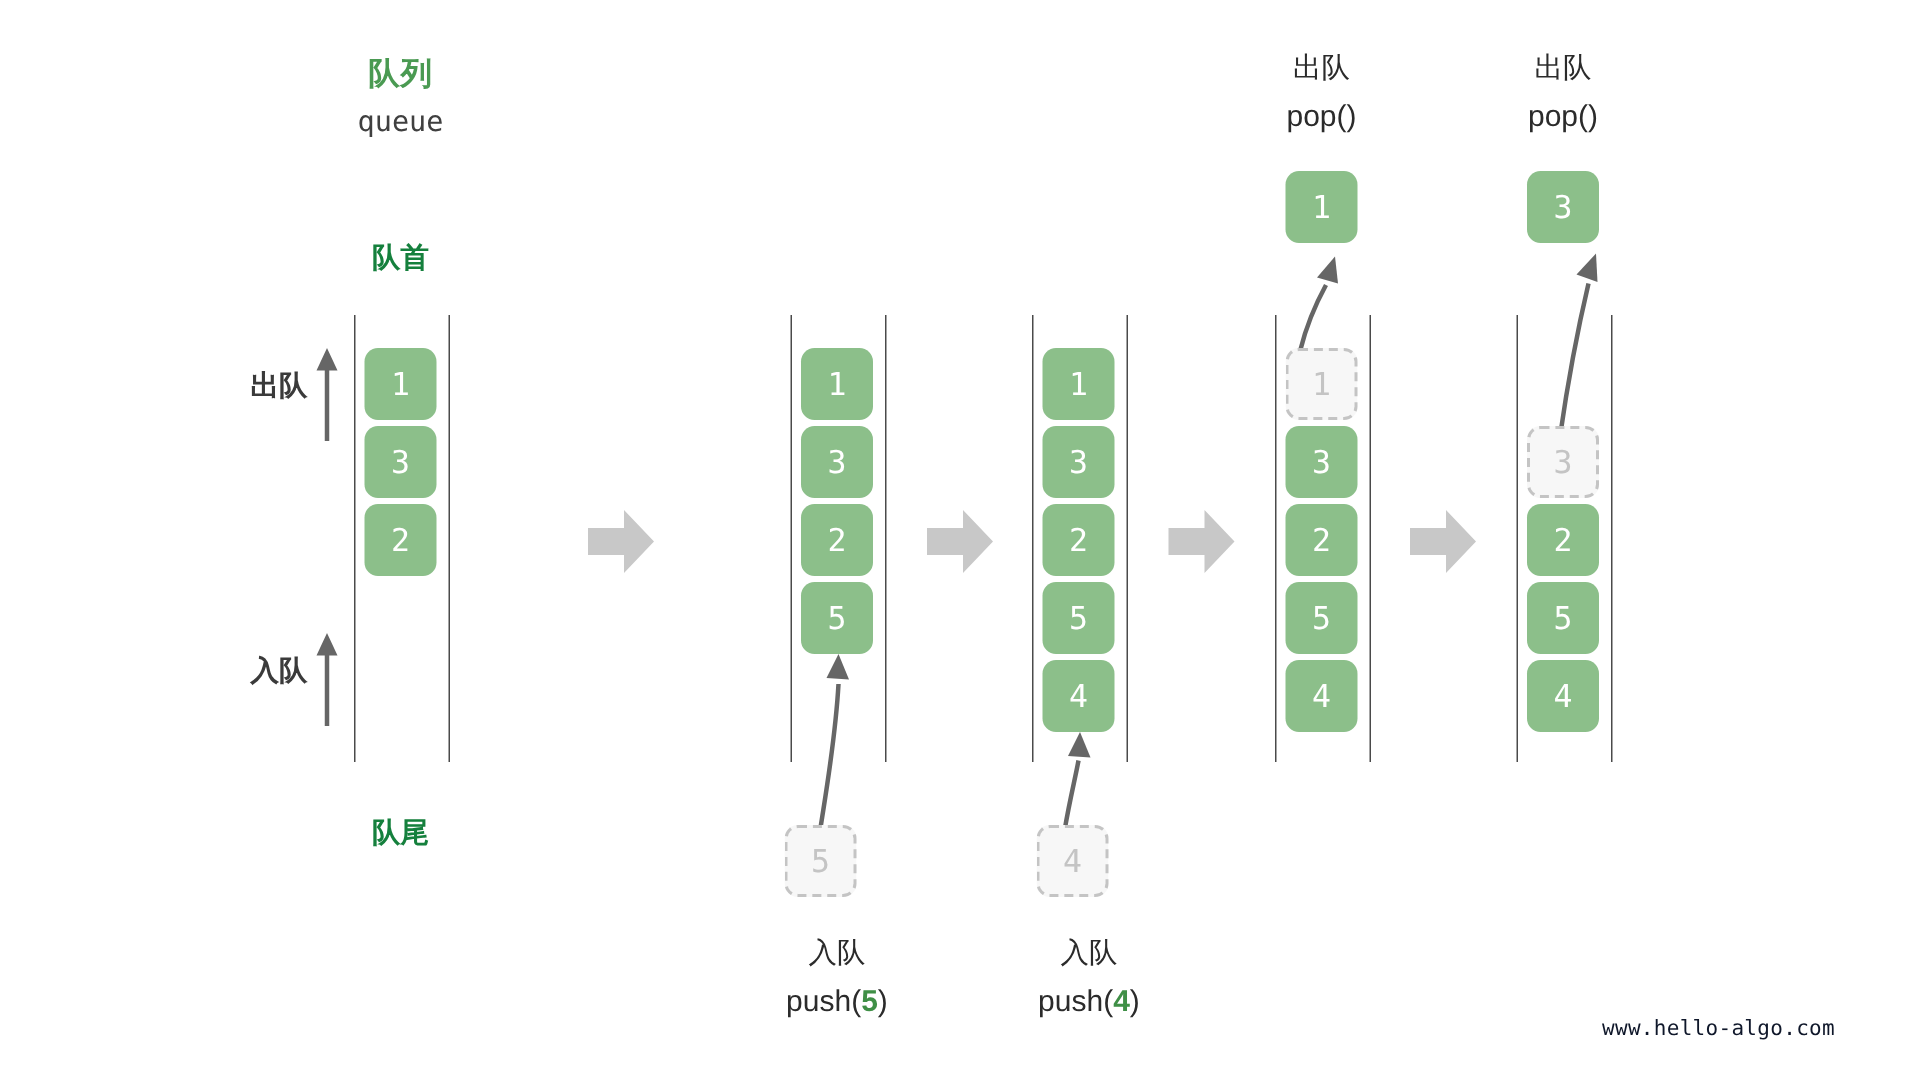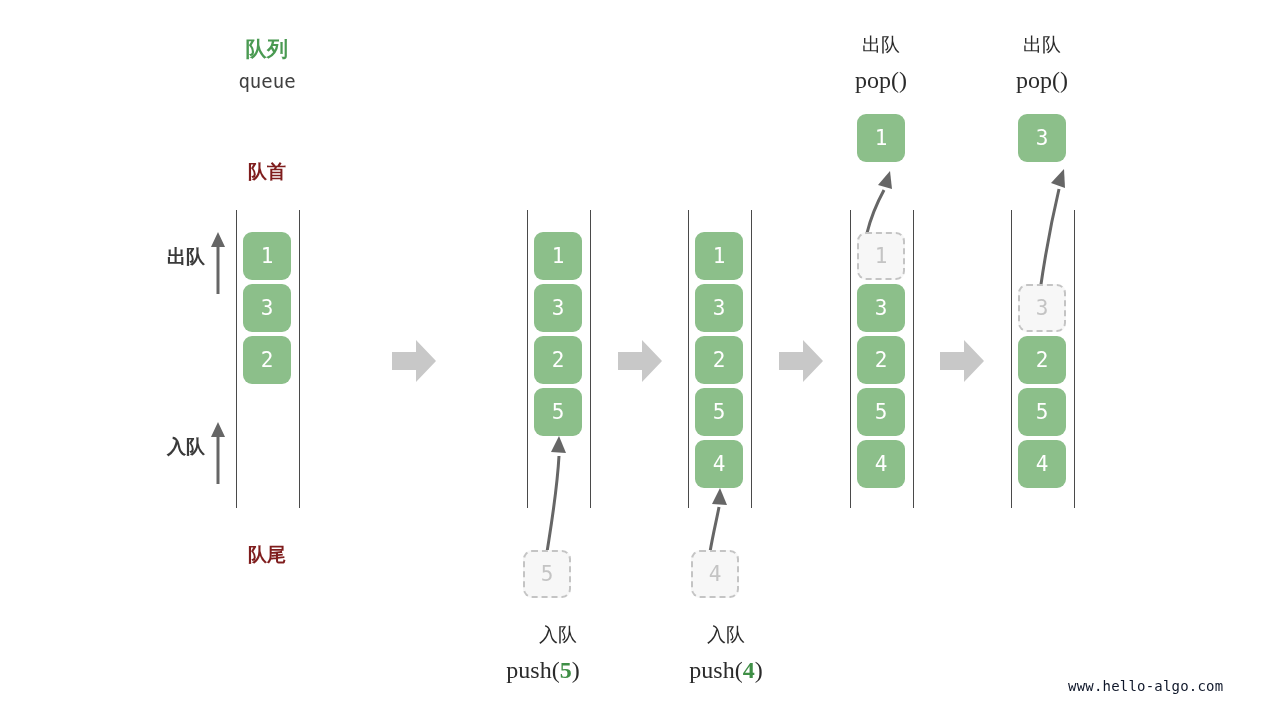--- a/index.html
+++ b/index.html
@@ -38,43 +38,43 @@
     font-size: 19px;
     font-weight: 400;
     color: #404040;
     text-align: center;
     white-space: nowrap;
   }
   .end-label {
     font-family: "DejaVu Sans", "Liberation Sans", sans-serif;
     font-size: 19px;
     font-weight: 700;
-    color: #7f1d1d;
+    color: #15803d;
     text-align: center;
     white-space: nowrap;
   }
   .side-label {
     font-family: "DejaVu Sans", "Liberation Sans", sans-serif;
     font-size: 19px;
     font-weight: 700;
     color: #3a3a3a;
     text-align: right;
     white-space: nowrap;
   }
   .op-cn {
     font-family: "DejaVu Sans", "Liberation Sans", sans-serif;
     font-size: 19px;
     font-weight: 400;
     color: #2b2b2b;
     text-align: center;
     white-space: nowrap;
   }
   .op-code {
-    font-family: Liberation Serif, serif;
-    font-size: 24px;
+    font-family: Liberation Sans, sans-serif;
+    font-size: 20px;
     font-weight: 400;
     color: #2b2b2b;
     text-align: center;
     white-space: nowrap;
   }
   .op-code .arg { color: #3f8f46; font-weight: 700; }
   .watermark {
     font-family: "DejaVu Sans Mono", "Liberation Mono", monospace;
     font-size: 14px;
     color: #0f172a;
@@ -156,21 +156,21 @@
   <div class="cell" style="left:534px; top:388px;">5</div>
 
   <svg class="abs" style="left:520px; top:430px;" width="70" height="125" viewBox="0 0 70 125">
     <path d="M 27 122 C 31 96, 37 62, 39 26" stroke="#666666" stroke-width="3" fill="none"></path>
     <polygon points="39,6 31,22 46,23" fill="#666666"></polygon>
   </svg>
 
   <div class="cell ghost" style="left:523px; top:550px;">5</div>
 
   <div class="abs op-cn" style="left:498px; top:622px; width:120px;">入队</div>
-  <div class="abs op-code" style="left:483px; top:657px; width:120px;text-align:center;"><span><span>push(</span><span class="arg">5</span><span>)</span></span></div>
+  <div class="abs op-code" style="left:498px; top:657px; width:120px;text-align:center;"><span><span>push(</span><span class="arg">5</span><span>)</span></span></div>
 
   <svg class="abs" style="left:618px; top:340px;" width="44" height="42" viewBox="0 0 44 42">
     <polygon points="0,12 24,12 24,0 44,21 24,42 24,30 0,30" fill="#c8c8c8"></polygon>
   </svg>
 
   <div class="rail" style="left:688px; top:210px; height:298px;"></div>
   <div class="rail" style="left:751px; top:210px; height:298px;"></div>
 
   <div class="cell" style="left:695px; top:232px;">1</div>
   <div class="cell" style="left:695px; top:284px;">3</div>

